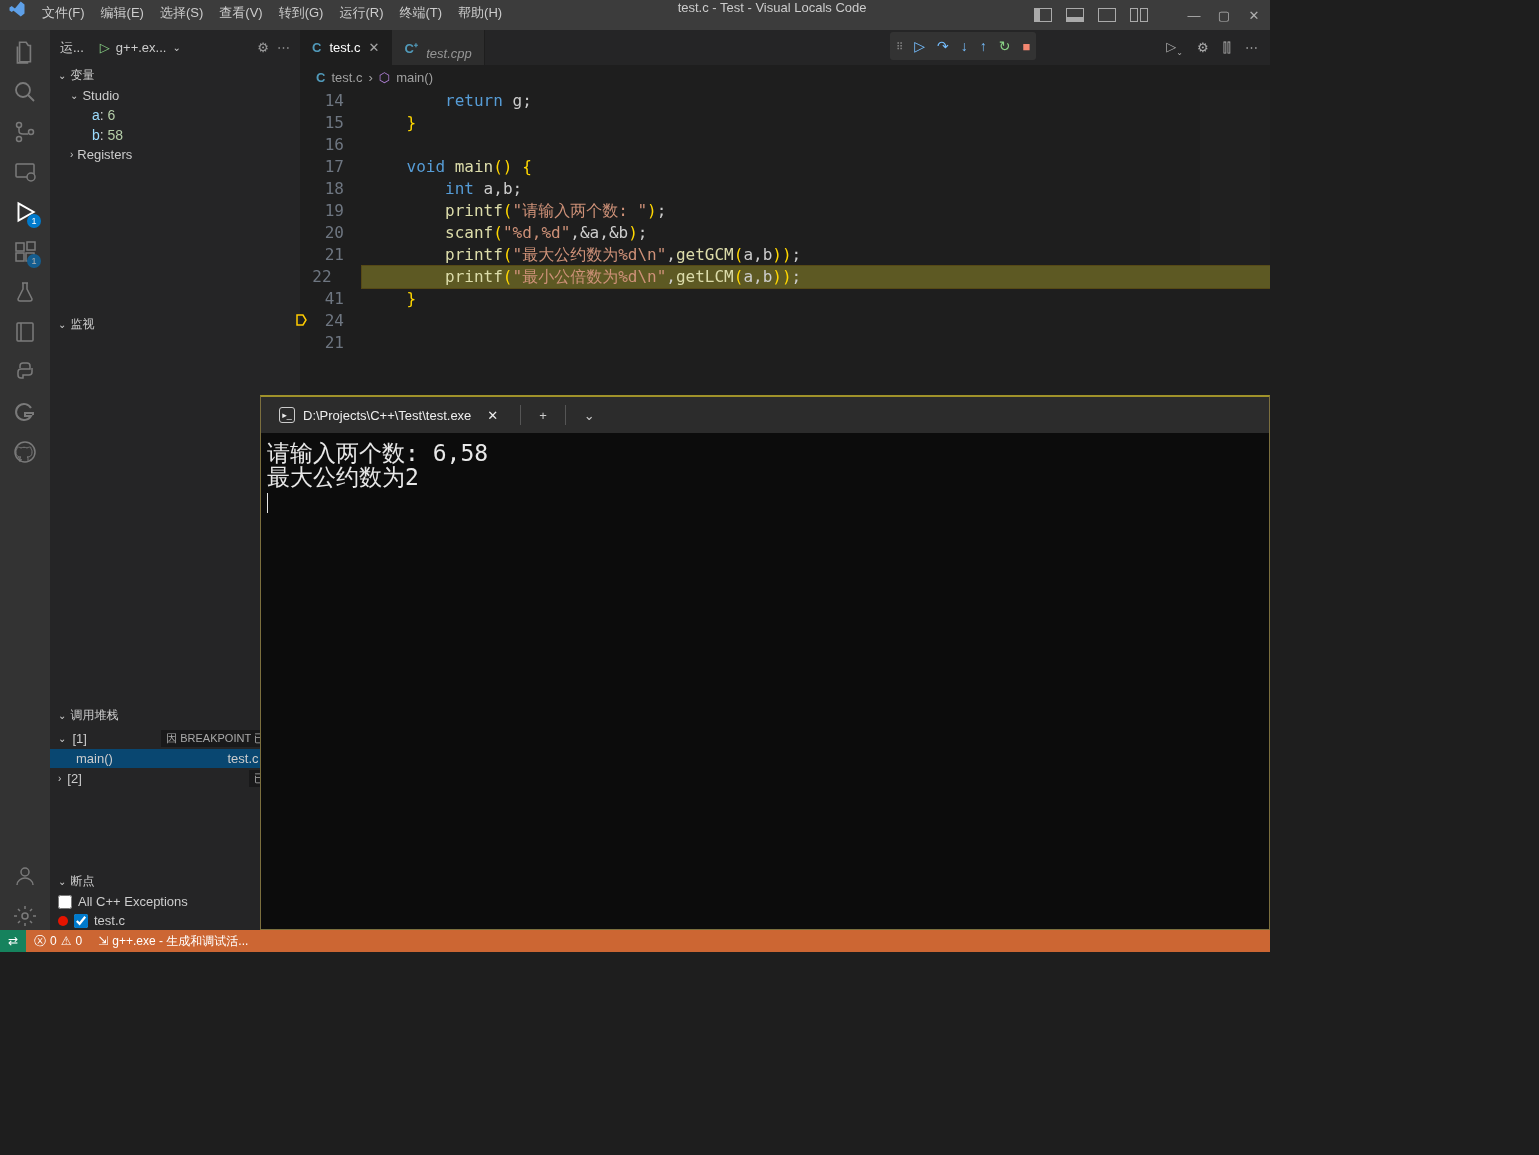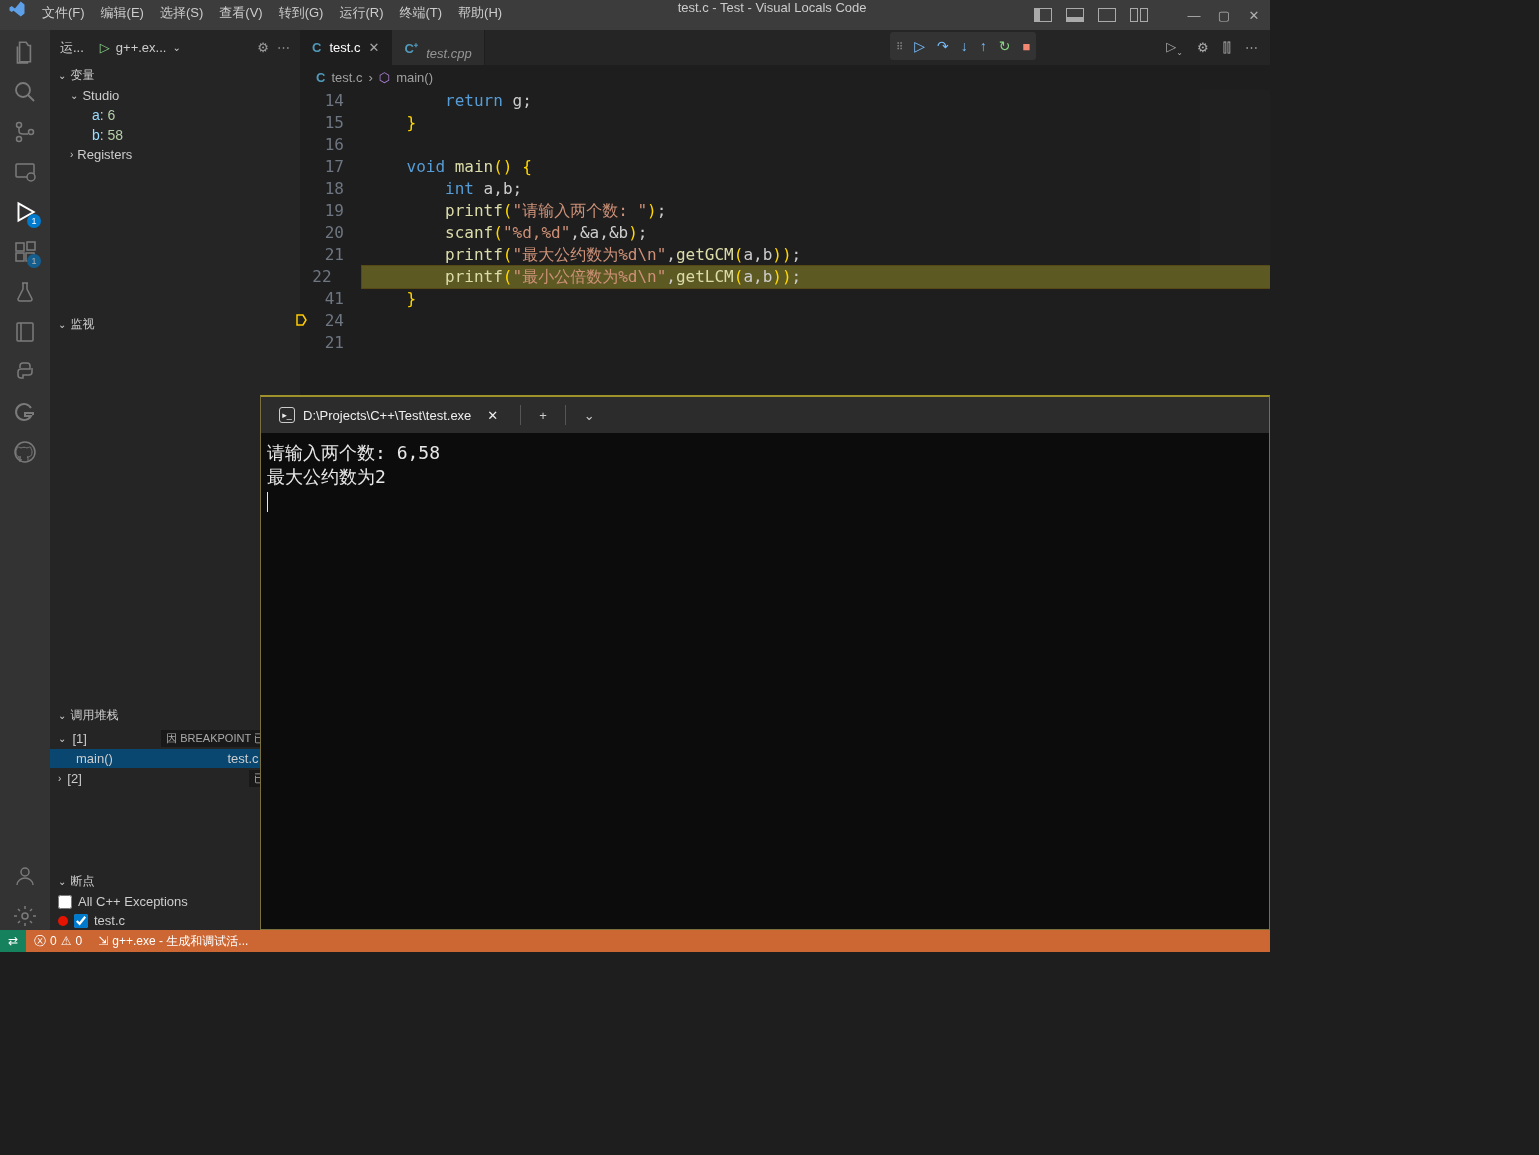--- a/index.html
+++ b/index.html
@@ -83,21 +83,21 @@
 .tk-brace { color: #ffd700; }
 
 .minimap { position: absolute; right: 0; top: 60px; width: 70px; height: 180px; background: rgba(255,255,255,0.01); }
 
 .terminal-window { position: absolute; left: 260px; top: 395px; right: 0; bottom: 22px; background: #0c0c0c; border: 1px solid #7c6f3e; border-top: 2px solid #a0922a; z-index: 50; display: flex; flex-direction: column; }
 .terminal-titlebar { height: 36px; background: #2c2c2c; display: flex; align-items: center; padding: 0 8px; gap: 8px; }
 .terminal-titlebar .tab-t { display: flex; align-items: center; gap: 8px; padding: 4px 10px; font-size: 13px; color: #eee; }
 .terminal-titlebar .tab-t .t-icon { width: 16px; height: 16px; border: 1.5px solid #ccc; border-radius: 3px; font-size: 9px; display: flex; align-items: center; justify-content: center; }
 .terminal-titlebar .div { width: 1px; height: 20px; background: #555; margin: 0 4px; }
 .terminal-titlebar .add, .terminal-titlebar .dd { color: #ccc; cursor: pointer; padding: 0 6px; }
-.terminal-body { flex: 1; padding: 8px 0 0 6px; font-family: Consolas, "Microsoft YaHei", monospace; font-size: 18px; color: #e8e8e8; line-height: 24px; white-space: pre; }
+.terminal-body { flex: 1; padding: 8px 0 0 6px; font-family: Consolas, "Microsoft YaHei", monospace; font-size: 23px; color: #e8e8e8; line-height: 24px; white-space: pre; }
 .terminal-body .cursor-b { display: inline-block; width: 1px; height: 20px; background: #e8e8e8; vertical-align: middle; }
 
 .statusbar { position: absolute; bottom: 0; left: 0; right: 0; height: 22px; background: #cc6633; display: flex; align-items: center; font-size: 12px; color: #fff; }
 .statusbar .sb-left { display: flex; align-items: stretch; height: 100%; }
 .statusbar .remote { background: #16825d; padding: 0 8px; display: flex; align-items: center; }
 .statusbar .item { padding: 0 8px; display: flex; align-items: center; gap: 4px; }
 
 svg { display: block; }
 </style>
 </head>

